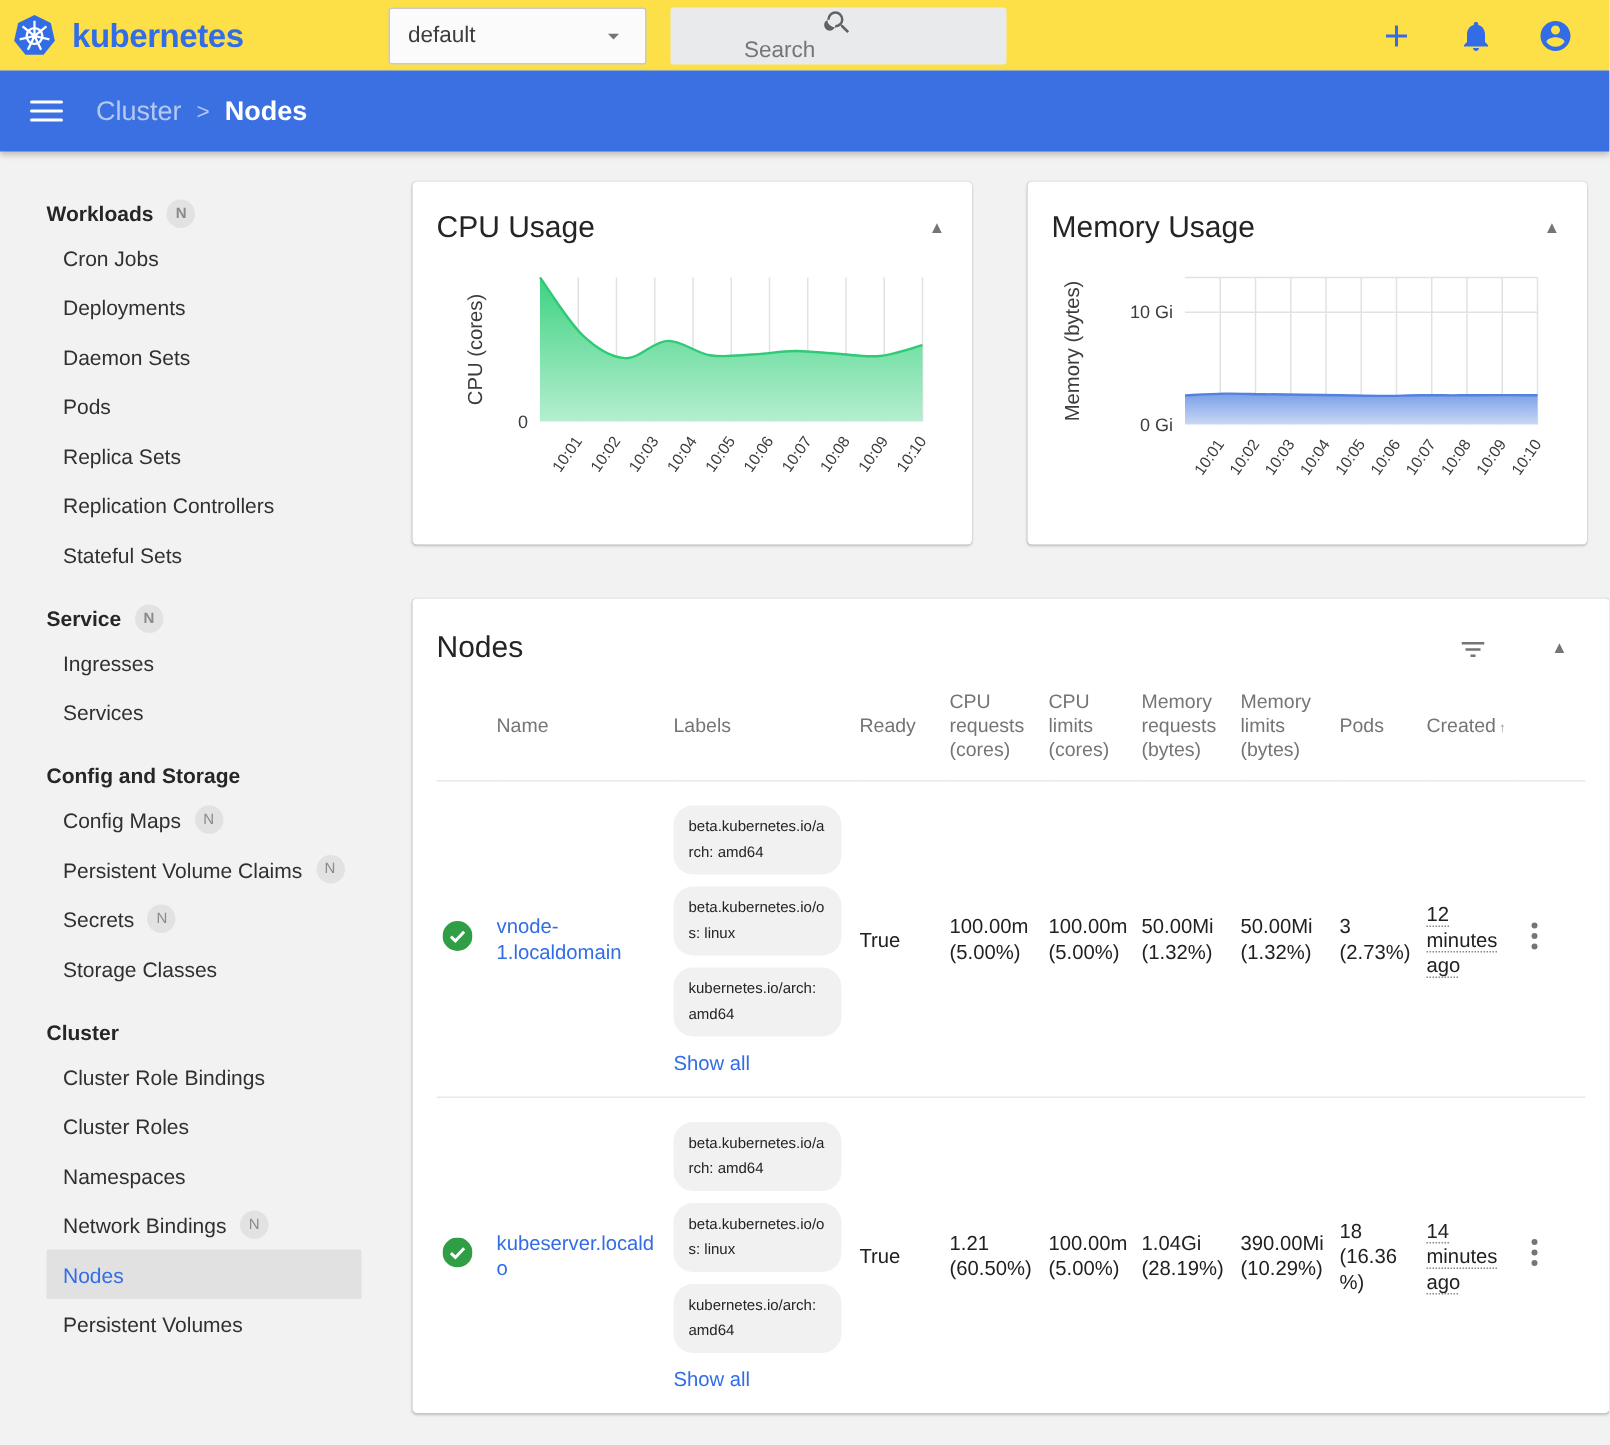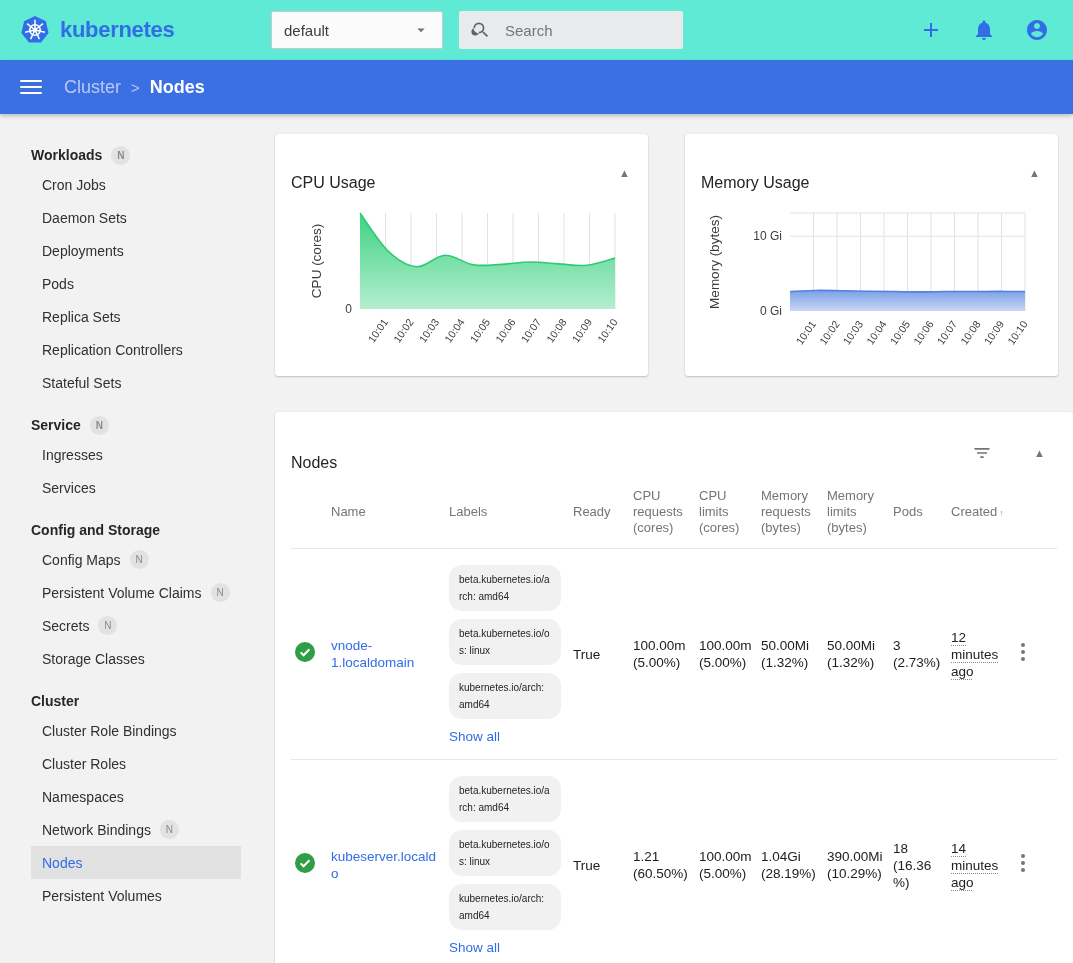--- a/index.html
+++ b/index.html
@@ -5,25 +5,25 @@
   * { box-sizing: border-box; margin: 0; padding: 0; }
   html, body { width: 1073px; height: 963px; overflow: hidden; }
   body {
     font-family: "Liberation Sans", "DejaVu Sans", sans-serif;
     background: #f2f2f2;
     color: #212121;
   }
 
   
   .topbar {
-    height: 60px;
-    background: #5eead4;
+    height: 47px;
+    background: #fde047;
     display: flex;
     align-items: center;
-    padding: 0 24px 0 20px;
+    padding: 0 24px 0 8px;
   }
   .brand { display: flex; align-items: center; gap: 10px; width: 251px; }
   .brand-name {
     color: #326de6;
     font-size: 22px;
     font-weight: bold;
     letter-spacing: -0.3px;
   }
   .ns-select {
     width: 172px; height: 38px;
@@ -35,20 +35,21 @@
     background: #fbfbfb;
     cursor: pointer;
   }
   .searchbox {
     margin-left: 16px;
     width: 224px; height: 38px;
     background: #e9eaec;
     border-radius: 2px;
     display: flex; align-items: center;
     padding: 0 12px;
+    flex-direction: column;
   }
   .searchbox input {
     border: none; outline: none; background: transparent;
     font-size: 15px; color: #3c3c3c; width: 140px; margin-left: 14px;
     font-family: "Liberation Sans", sans-serif;
   }
   .searchbox input::placeholder { color: #757575; }
   .top-actions { margin-left: auto; display: flex; align-items: center; gap: 29px; }
   .icon-btn { width: 24px; height: 24px; cursor: pointer; display: inline-flex; }
 
@@ -99,21 +100,21 @@
   .card {
     background: #fff; border-radius: 3px;
     box-shadow: 0 1px 2px rgba(0,0,0,0.2), 0 0 1px rgba(0,0,0,0.12);
   }
   .cards-row { display: flex; gap: 37px; }
   .chart-card { flex: 1; height: 242px; }
   .card-header {
     display: flex; align-items: center; justify-content: space-between;
     padding: 20px 18px 2px 16px;
   }
-  .card-title { font-size: 16px; color: #242424; font-weight: 400; margin-top: 20px; }
+  .card-title { font-size: 20px; color: #242424; font-weight: 400; }
   .collapse-caret { color: #757575; font-size: 11px; cursor: pointer; line-height: 1; }
   .chart-svg { display: block; margin: 4px 16px 0 16px; }
 
   
   .table-card { margin-top: 36px; margin-right: -15px; }
   .table-card .card-header { padding: 22px 28px 0 16px; }
   .hdr-icons { display: flex; align-items: center; gap: 42px; }
   .filter-btn { cursor: pointer; display: inline-flex; }
   table { border-collapse: collapse; table-layout: fixed; margin: 0 16px; width: 766px; }
   col.c-status { width: 40px; }  col.c-name { width: 118px; }
@@ -220,24 +221,24 @@
 
   <nav class="sidebar">
       <div class="nav-group-header">
         <span>Workloads</span>
         <span class="n-badge">N</span>
       </div>
       <div class="nav-item">
         <span>Cron Jobs</span>
       </div>
       <div class="nav-item">
+        <span>Deployments</span>
+      </div>
+      <div class="nav-item">
         <span>Daemon Sets</span>
-      </div>
-      <div class="nav-item">
-        <span>Deployments</span>
       </div>
       <div class="nav-item">
         <span>Pods</span>
       </div>
       <div class="nav-item">
         <span>Replica Sets</span>
       </div>
       <div class="nav-item">
         <span>Replication Controllers</span>
       </div>

